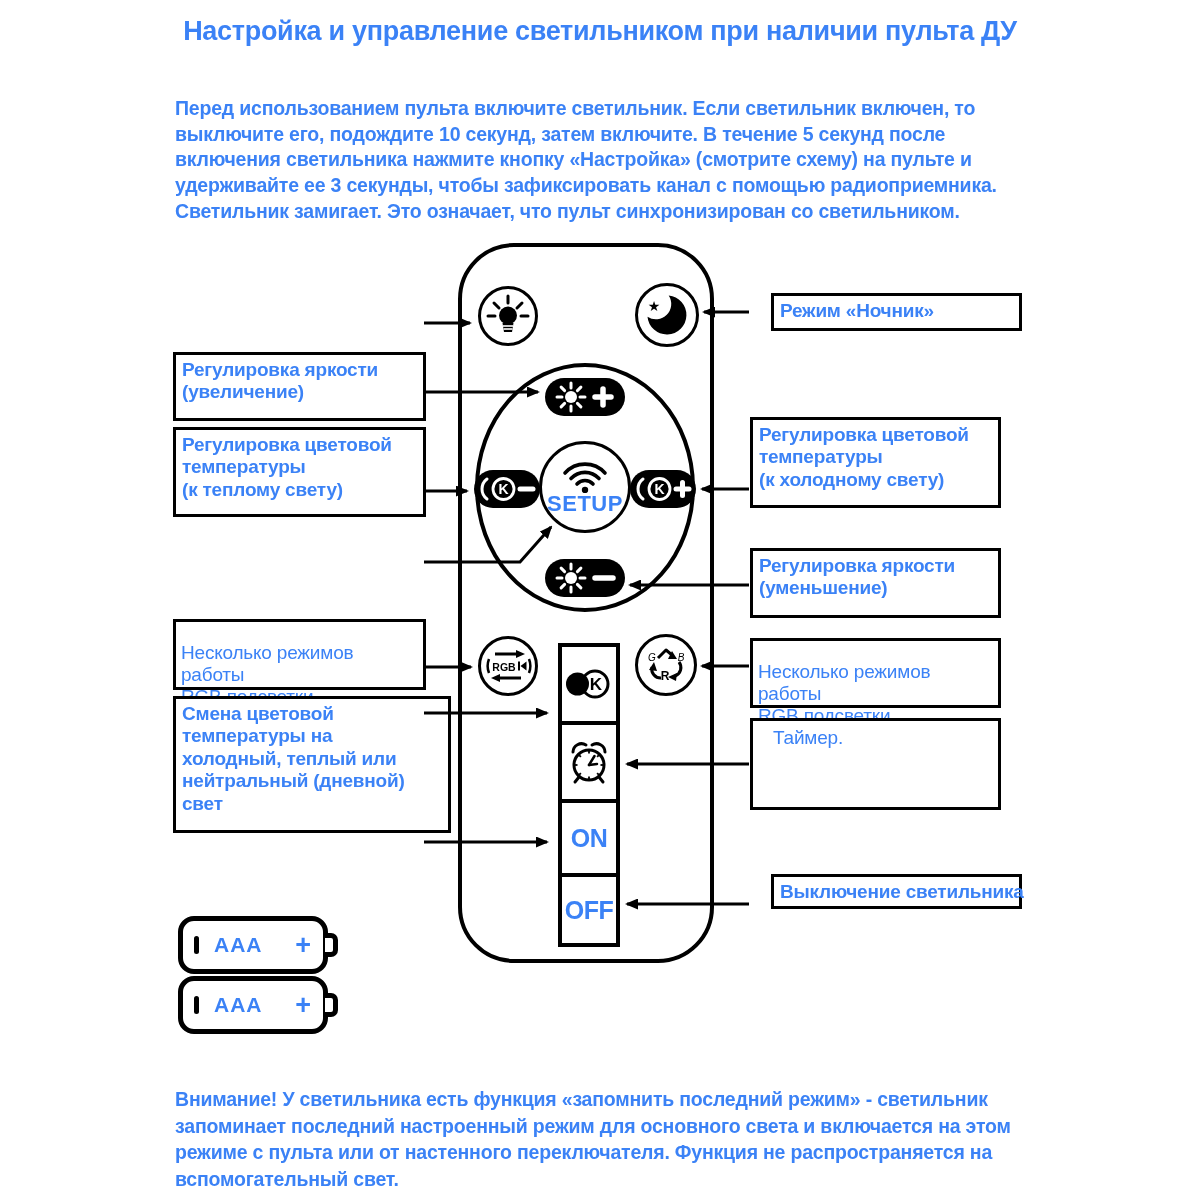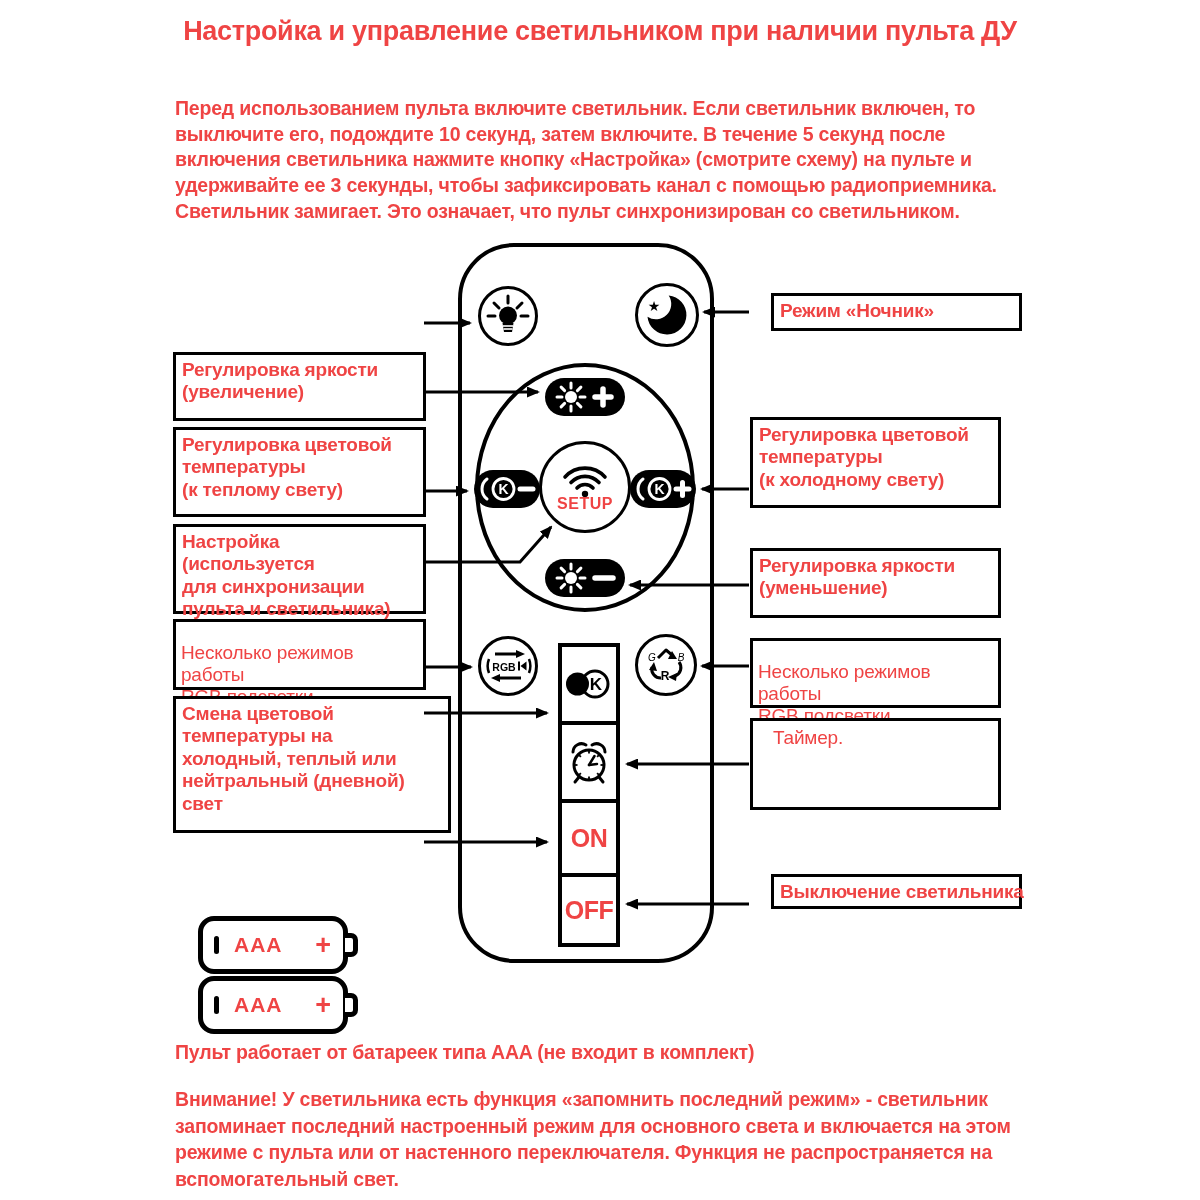--- a/index.html
+++ b/index.html
@@ -1,18 +1,18 @@
 <!DOCTYPE html>
 <html><head>
 <meta charset="utf-8">
 <style>
   html,body { margin:0; padding:0; background:#fff; }
   .page {
     position:relative; width:1200px; height:1200px; background:#ffffff;
-    font-family:"Liberation Sans", sans-serif; color:#ef4444; overflow:hidden;
+    font-family:"Liberation Sans", sans-serif; color:#3b82f6; overflow:hidden;
   }
   .title {
     position:absolute; left:0; top:16px; width:100%; text-align:center;
     font-size:27px; font-weight:bold; letter-spacing:-0.3px;
   }
   .intro {
     position:absolute; left:175px; top:96px; width:872px;
     font-size:19.5px; font-weight:bold; line-height:1.32; letter-spacing:-0.2px;
   }
   .callout {
@@ -38,31 +38,31 @@
   }
   .pill {
     position:absolute; background:#000; border-radius:19px;
     display:flex; align-items:center; justify-content:center;
   }
   .setup {
     position:absolute; left:539px; top:441px; width:92px; height:92px;
     border:3.5px solid #000; border-radius:50%; background:#fff; box-sizing:border-box;
     display:flex; flex-direction:column; align-items:center; justify-content:center;
   }
-  .setup-label { font-size:16px; font-weight:bold; letter-spacing:0.5px; margin-top:-2px; }
+  .setup-label { font-size:22px; font-weight:bold; letter-spacing:0.5px; margin-top:-2px; }
   .cell {
     position:absolute; left:558px; width:62px; border:4px solid #000; background:#fff;
     box-sizing:border-box; display:flex; align-items:center; justify-content:center;
   }
   .cell-label { font-size:25px; font-weight:bold; letter-spacing:-0.5px; }
 
   .battery {
     position:absolute; left:178px; width:150px; height:58px;
     border:5px solid #000; border-radius:16px; box-sizing:border-box;
-    background:#fff; display:flex; align-items:center;margin-left:20px;
+    background:#fff; display:flex; align-items:center;
   }
   .bat-minus { width:5px; height:18px; background:#000; border-radius:2.5px; margin-left:11px; flex:0 0 auto; }
   .bat-label { font-weight:bold; font-size:21px; margin-left:15px; letter-spacing:1px; }
   .bat-plus  { margin-left:auto; margin-right:12px; font-weight:bold; font-size:27px; line-height:1; }
   .bat-nub {
     position:absolute; right:-15px; top:50%; transform:translateY(-50%);
     width:13px; height:24px; border:5px solid #000; border-left:none;
     border-radius:0 7px 7px 0; background:#fff; box-sizing:border-box;
   }
   .note {
@@ -82,23 +82,20 @@
 <div class="page">
 
   <div class="title">Настройка и управление светильником при наличии пульта ДУ</div>
   <div class="intro">Перед использованием пульта включите светильник. Если светильник включен, то выключите его, подождите 10 секунд, затем включите. В течение 5 секунд после включения светильника нажмите кнопку «Настройка» (смотрите схему) на пульте и удерживайте ее 3 секунды, чтобы зафиксировать канал с помощью радиоприемника. Светильник замигает. Это означает, что пульт синхронизирован со светильником.</div>
 
   <div class="callout" style="left:173px; top:352px; width:253px; height:69px;">Регулировка яркости
 (увеличение)</div>
   <div class="callout" style="left:173px; top:427px; width:253px; height:90px;">Регулировка цветовой
 температуры
 (к теплому свету)</div>
-  <div class="callout" style="left:173px; top:524px; width:253px; height:90px;">Настройка (используется
-для синхронизации
-пульта и светильника)</div>
   <div class="callout regular" style="left:173px; top:619px; width:253px; height:71px;">Несколько режимов работы
 RGB подсветки.
 Автоматический режим.</div>
   <div class="callout" style="left:173px; top:696px; width:278px; height:137px;">Смена цветовой
 температуры на
 холодный, теплый или
 нейтральный (дневной)
 свет</div>
 
   <div class="callout nowrap" style="left:750px; top:293px; width:251px; height:38px;">Режим «Ночник»</div>
@@ -283,21 +280,20 @@
     <span class="bat-plus">+</span>
     <span class="bat-nub"></span>
   </div>
   <div class="battery" style="top:976px;">
     <span class="bat-minus"></span>
     <span class="bat-label">AAA</span>
     <span class="bat-plus">+</span>
     <span class="bat-nub"></span>
   </div>
 
-  <div class="note">Пульт работает от батареек типа AAA (не входит в комплект)</div>
   <div class="warning">Внимание! У светильника есть функция «запомнить последний режим» - светильник запоминает последний настроенный режим для основного света и включается на этом режиме с пульта или от настенного переключателя. Функция не распространяется на вспомогательный свет.</div>
 
   <svg class="arrows" width="1200" height="1200" viewBox="0 0 1200 1200">
     <defs>
       <marker id="ah" markerWidth="13" markerHeight="11" refX="11" refY="5.5" orient="auto" markerUnits="userSpaceOnUse">
         <path d="M0,0 L13,5.5 L0,11 Z" fill="#000"></path>
       </marker>
     </defs>
     <line x1="424" y1="323" x2="470" y2="323" marker-end="url(#ah)"></line>
     <line x1="424" y1="392" x2="538" y2="392" marker-end="url(#ah)"></line>

